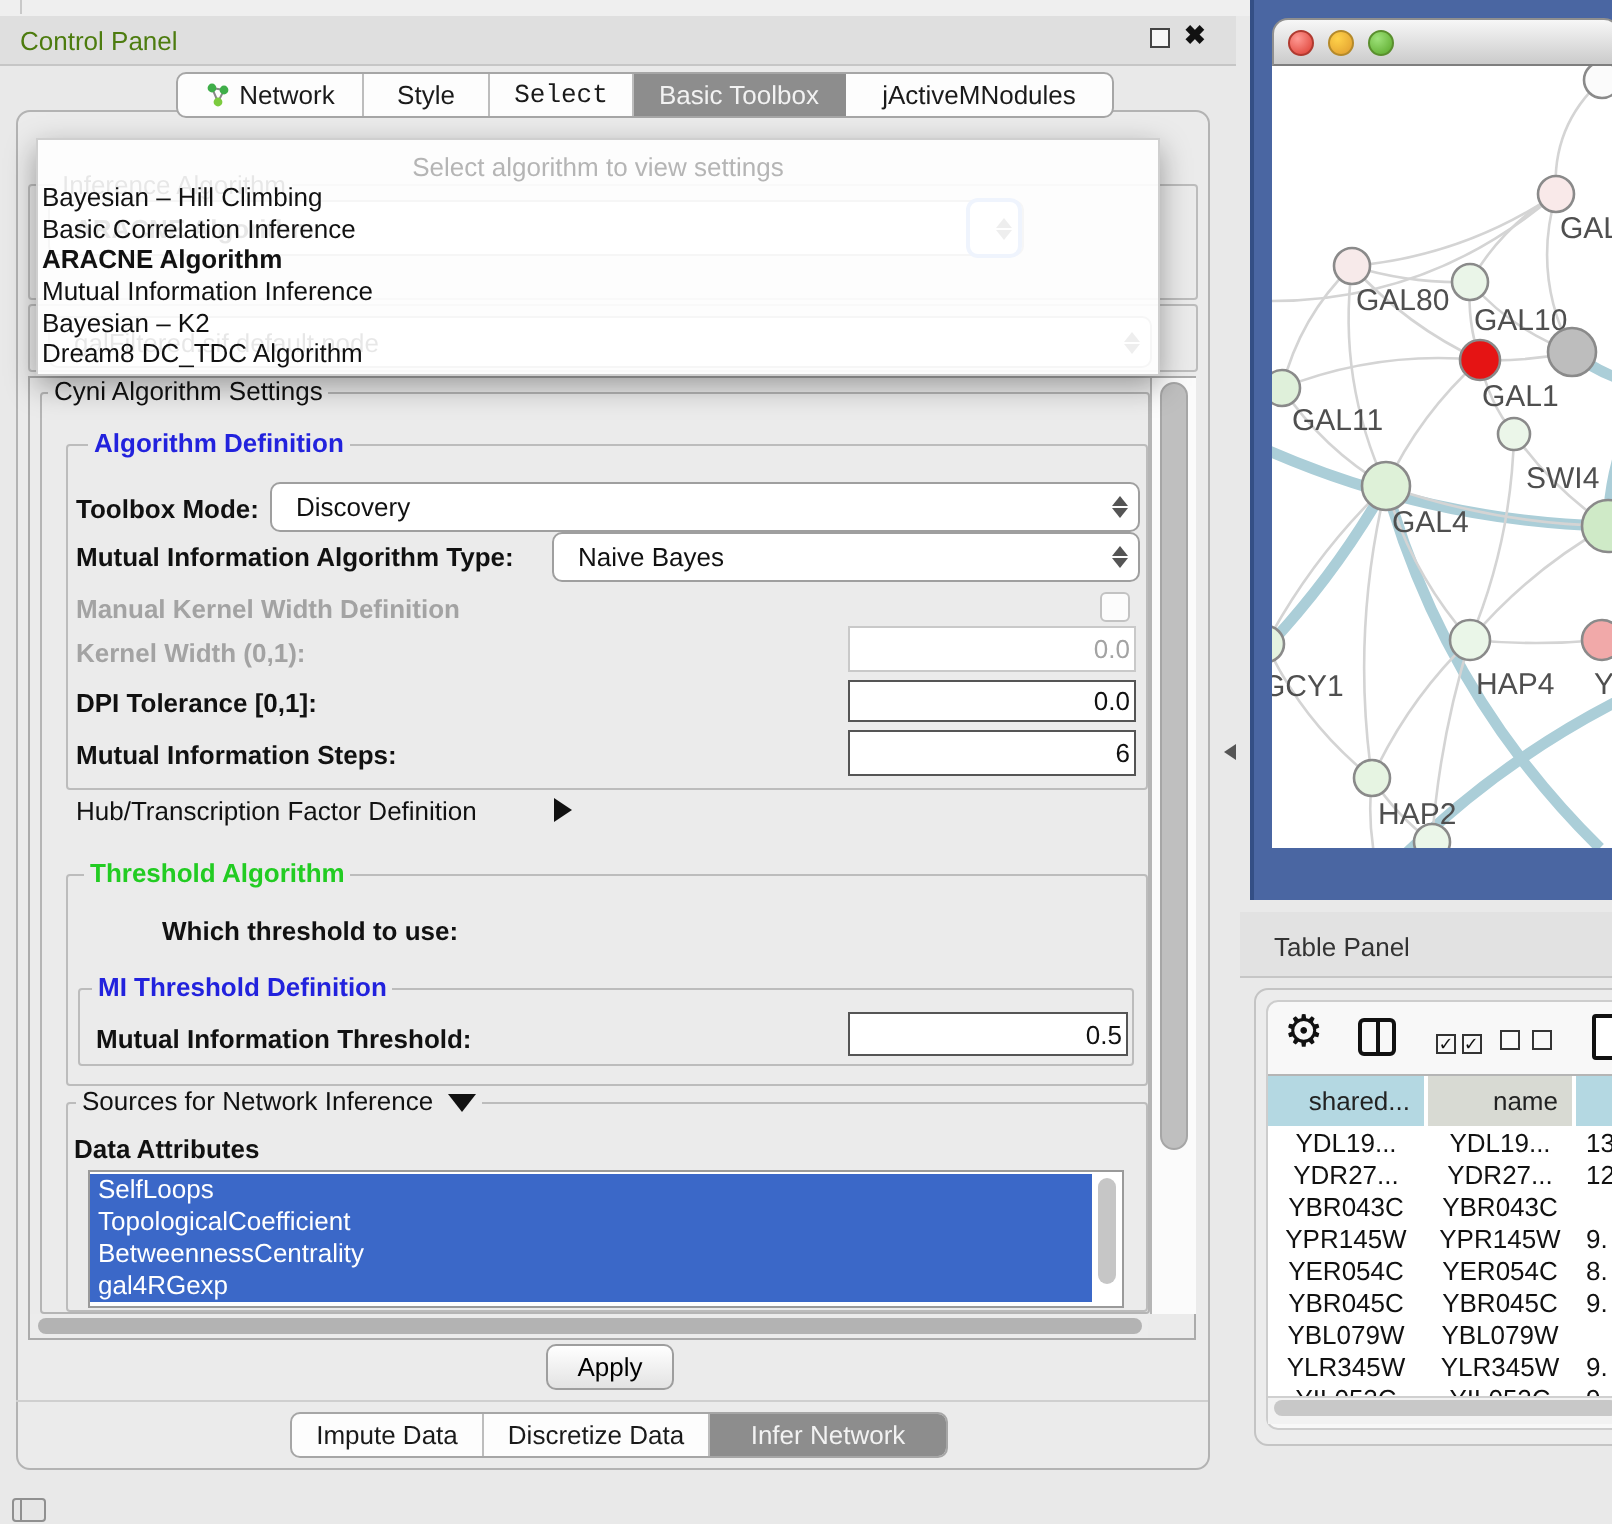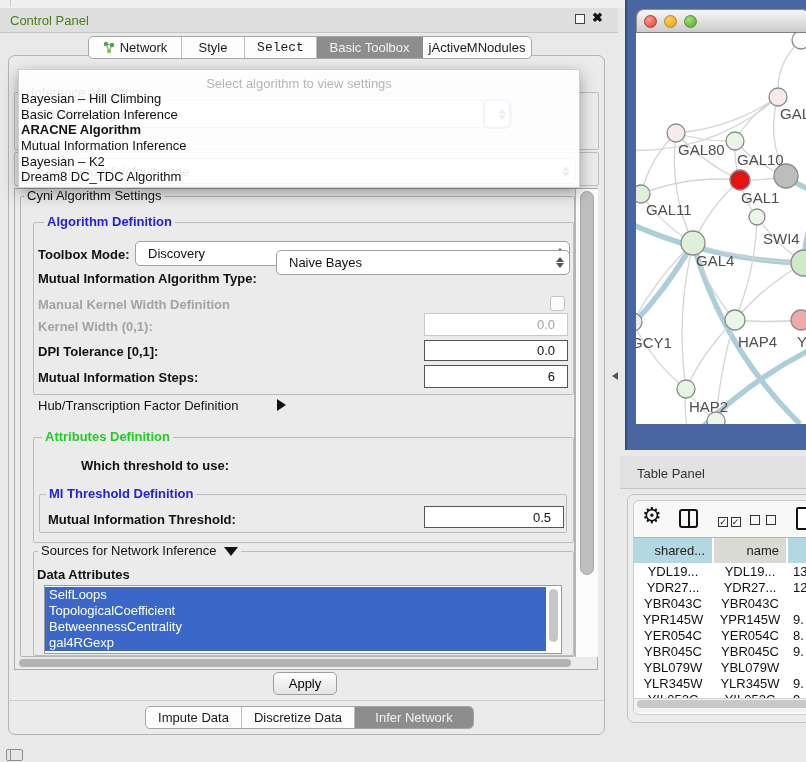--- a/index.html
+++ b/index.html
@@ -9,21 +9,21 @@
   .titlebar{background:#dfdfdf;border-bottom:1px solid #c6c6c6;}
   .panelbox{border:1px solid #b3b3b3;border-radius:7px;background:#ebebeb;}
   .groupbox{border:1px solid #bcbcbc;border-radius:2px;}
   .legend{position:absolute;background:#ebebeb;padding:0 3px;line-height:13px;white-space:nowrap;}
   .combo{background:#fff;border:1px solid #9f9f9f;border-radius:5px;display:flex;align-items:center;}
   .combo .val{flex:1;padding-left:12px;white-space:nowrap;overflow:hidden;}
   .arrows{width:18px;display:flex;flex-direction:column;align-items:center;justify-content:center;gap:1px;}
   .arrows i{display:block;width:0;height:0;border-left:4px solid transparent;border-right:4px solid transparent;}
   .arrows i.up{border-bottom:5px solid #555;}
   .arrows i.dn{border-top:5px solid #555;}
-  .field{background:#fff;text-align:right;display:flex;align-items:center;justify-content:flex-end;padding-right:12px;box-sizing:border-box;}
+  .field{background:#fff;text-align:right;display:flex;align-items:center;justify-content:flex-end;padding-right:2px;box-sizing:border-box;}
   .blab{font-weight:bold;white-space:nowrap;}
   .dis{color:#a3a3a3;}
   .tabgroup{display:flex;border:1px solid #a6a6a6;border-radius:5px;background:#fdfdfd;overflow:hidden;}
   .tabseg{display:flex;align-items:center;justify-content:center;font-weight:500;color:#1a1a1a;border-right:1px solid #bdbdbd;white-space:nowrap;}
   .tabseg:last-child{border-right:none;}
   .tabseg.sel{background:#8d8d8d;color:#f2f2f2;border-right-color:#8d8d8d;}
   #popup{background:rgba(255,255,255,0.9);border:1px solid #cfcfcf;box-shadow:0 5px 14px rgba(0,0,0,0.35);}
   #popup .ph{color:#b5b5b5;text-align:center;padding-top:6px;height:15px;}
   #popup .item{height:15.7px;line-height:15.7px;padding-left:2px;white-space:nowrap;}
   .selrow{background:#3b68c8;color:#fff;height:16px;line-height:16px;padding-left:4px;white-space:nowrap;}
@@ -82,21 +82,21 @@
       </div>
       <div class="tabseg" style="width: 62px;">
         <span>Style</span>
       </div>
       <div class="tabseg" style="width: 71px; font-family: Liberation Mono, monospace;">
         <span>Select</span>
       </div>
       <div class="tabseg sel" style="width: 105px;">
         <span>Basic Toolbox</span>
       </div>
-      <div class="tabseg" style="width: 108px;">
+      <div class="tabseg" style="width: 133px;">
         <span>jActiveMNodules</span>
       </div>
     </div>
 
   <div class="abs" style="left:14px;top:188px;width:584px;height:482px;border:1px solid #ababab;background:#ebebeb;box-sizing:border-box;"></div>
   <div class="abs sbtrack" style="left:575px;top:189px;width:22px;height:468px;border-left:1px solid #b5b5b5;"></div>
   <div class="abs sbthumb" style="left:580px;top:191px;width:12px;height:382px;"></div>
   <div class="abs" style="left:15px;top:657px;width:559px;height:12px;background:#ececec;"></div>
   <div class="abs" style="left:19px;top:659px;width:552px;height:8px;background:#b3b3b3;border-radius:5px;"></div>
 
@@ -109,21 +109,21 @@
   <div class="abs blab" style="left:38px;top:247px;">Toolbox Mode:</div>
   <div class="abs combo" style="left:135px;top:241px;width:433px;height:23px;">
     <span class="val">Discovery</span>
     <span class="arrows">
         <i class="up"></i>
         <i class="dn"></i>
       </span>
   </div>
 
   <div class="abs blab" style="left:38px;top:271px;">Mutual Information Algorithm Type:</div>
-  <div class="abs combo" style="left:276px;top:250px;width:292px;height:23px;gap:21px;">
+  <div class="abs combo" style="left:276px;top:266px;width:292px;height:23px;gap:21px;">
     <span class="val">Naive Bayes</span>
     <span class="arrows">
         <i class="up"></i>
         <i class="dn"></i>
       </span>
   </div>
 
   <div class="abs blab dis" style="left:38px;top:297px;">Manual Kernel Width Definition</div>
   <div class="abs" style="left:550px;top:296px;width:13px;height:13px;border:1px solid #c2c2c2;border-radius:3px;background:#fcfcfc;"></div>
 
@@ -133,21 +133,21 @@
   <div class="abs blab" style="left:38px;top:344px;">DPI Tolerance [0,1]:</div>
   <div class="abs field" style="left:424px;top:340px;width:144px;height:21px;border:1.5px solid #555;">0.0</div>
 
   <div class="abs blab" style="left:38px;top:370px;">Mutual Information Steps:</div>
   <div class="abs field" style="left:424px;top:365px;width:144px;height:23px;border:1.5px solid #555;">6</div>
 
   <div class="abs" style="left:38px;top:398px;">Hub/Transcription Factor Definition</div>
   <div class="abs" style="left:277px;top:399px;width:0;height:0;border-top:6px solid transparent;border-bottom:6px solid transparent;border-left:9px solid #111;"></div>
 
   <div class="abs groupbox" style="left:33px;top:437px;width:539px;height:104px;"></div>
-  <div class="abs legend blab" style="left:42px;top:430px;color:#22cc22;">Attributes Definition</div>
+  <div class="abs legend blab" style="left:42px;top:430px;color:#22cc22;">Threshold Algorithm</div>
 
   <div class="abs blab" style="left:81px;top:458px;">Which threshold to use:</div>
 
   <div class="abs groupbox" style="left:39px;top:494px;width:526px;height:37px;"></div>
   <div class="abs legend blab" style="left:46px;top:487px;color:#2222dd;">MI Threshold Definition</div>
   <div class="abs blab" style="left:48px;top:512px;">Mutual Information Threshold:</div>
   <div class="abs field" style="left:424px;top:506px;width:140px;height:22px;border:1.5px solid #555;">0.5</div>
 
   <div class="abs groupbox" style="left:33px;top:551px;width:539px;height:103px;"></div>
   <div class="abs legend" style="left:38px;top:544px;">

